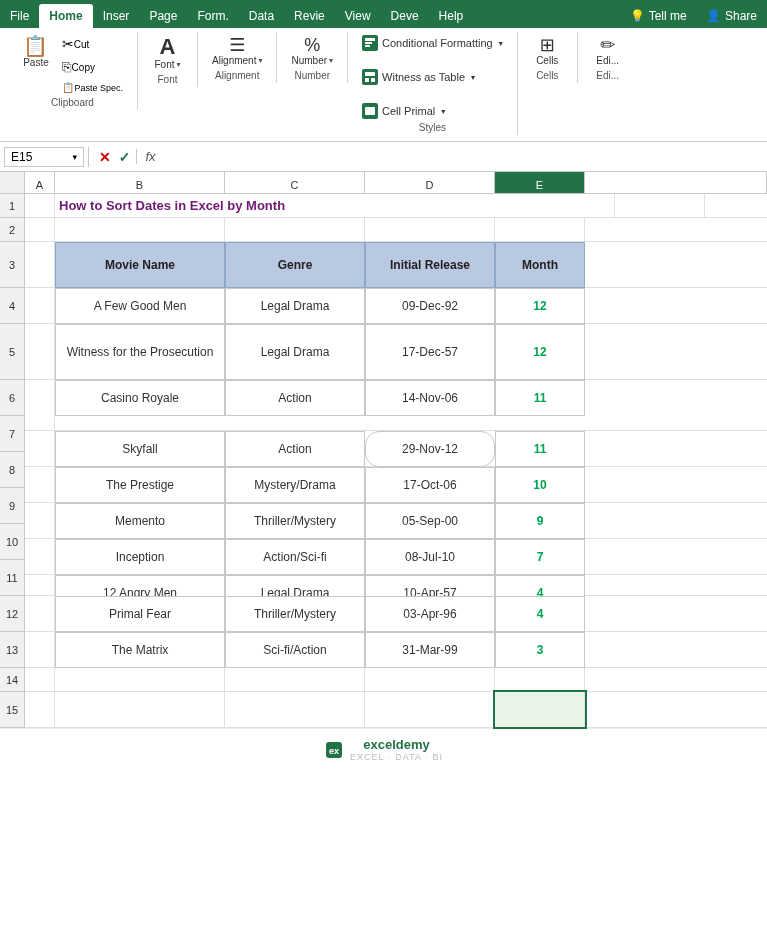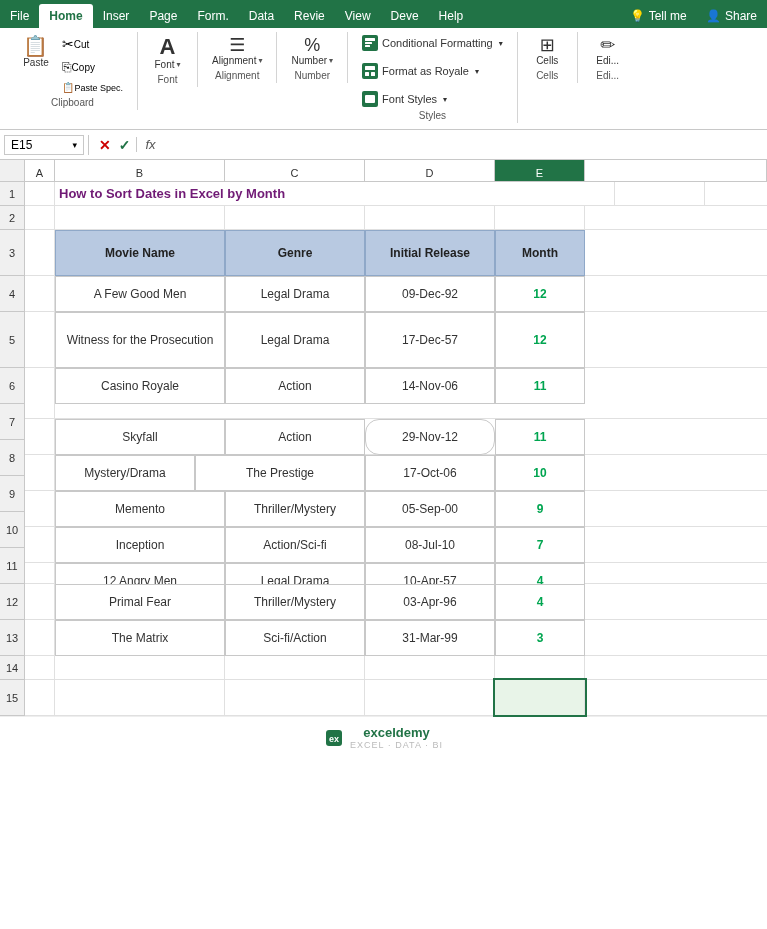--- a/index.html
+++ b/index.html
@@ -16,21 +16,21 @@
     .ribbon-group:last-child { border-right: none; }
     .ribbon-group-items { display: flex; gap: 4px; align-items: flex-start; }
     .ribbon-group-label { font-size: 10px; color: #555; margin-top: 2px; }
 
     .ribbon-btn { display: flex; flex-direction: column; align-items: center; cursor: pointer; padding: 2px 4px; border-radius: 3px; min-width: 36px; }
     .ribbon-btn-icon { font-size: 20px; line-height: 1; color: #333; }
     .ribbon-btn-label { font-size: 10px; color: #333; margin-top: 1px; }
     .ribbon-btn-arrow { font-size: 8px; color: #555; }
 
     .styles-group { display: flex; flex-direction: column; border-right: 1px solid #d4d4d4; padding: 2px 10px; }
-    .styles-group-items { display: flex; flex-direction: column; gap: 10px; }
+    .styles-group-items { display: flex; flex-direction: column; gap: 16px; }
     .styles-group-label { font-size: 10px; color: #555; margin-top: 2px; text-align: center; }
     .style-btn { display: flex; align-items: center; gap: 4px; cursor: pointer; padding: 1px 4px; border-radius: 2px; font-size: 11px; color: #333; white-space: nowrap; }
     .style-btn-icon { width: 16px; height: 16px; background: #217346; border-radius: 2px; display: flex; align-items: center; justify-content: center; }
     .style-btn-icon svg { width: 12px; height: 12px; }
 
     
     .formula-bar { display: flex; align-items: center; border-bottom: 1px solid #c8c8c8; padding: 2px 4px; background: #fff; height: 30px; }
     .cell-ref { border: 1px solid #c8c8c8; width: 80px; padding: 2px 6px; font-size: 12px; background: #fff; display: flex; align-items: center; }
     .formula-divider { width: 1px; background: #c8c8c8; height: 20px; margin: 0 4px; }
     .formula-icons { display: flex; gap: 8px; padding: 0 6px; color: #555; font-size: 14px; cursor: pointer; }
@@ -162,30 +162,30 @@
           <span style="font-size:8px; margin-left:2px;">▾</span>
         </div>
         <div class="style-btn">
           <div class="style-btn-icon">
             <svg viewBox="0 0 12 12" fill="white">
                 <rect x="1" y="1" width="10" height="4" rx="0.5"></rect>
                 <rect x="1" y="7" width="4" height="4" rx="0.5"></rect>
                 <rect x="7" y="7" width="4" height="4" rx="0.5"></rect>
               </svg>
           </div>
-          <span>Format as Royale</span>
+          <span>Witness as Table</span>
           <span style="font-size:8px; margin-left:2px;">▾</span>
         </div>
         <div class="style-btn">
           <div class="style-btn-icon">
             <svg viewBox="0 0 12 12" fill="white">
                 <rect x="1" y="2" width="10" height="8" rx="1"></rect>
               </svg>
           </div>
-          <span>Font Styles</span>
+          <span>Cell Primal</span>
           <span style="font-size:8px; margin-left:2px;">▾</span>
         </div>
       </div>
       <span class="styles-group-label">Styles</span>
     </div>
 
     <div class="ribbon-group">
       <div class="ribbon-group-items">
         <div class="ribbon-btn">
           <span class="ribbon-btn-icon" style="font-size:18px;">⊞</span>
@@ -306,22 +306,22 @@
       <div class="grid-row" style="height:36px;">
         <div class="cell" style="width:30px; min-width:30px;"></div>
         <div class="cell table-data-cell" style="width:170px; min-width:170px; height:36px;">Skyfall</div>
         <div class="cell table-data-cell" style="width:140px; min-width:140px; height:36px;">Action</div>
         <div class="cell table-data-cell" style="width:130px; min-width:130px; height:36px;border-radius:14px;">29-Nov-12</div>
         <div class="cell table-month-cell" style="width:90px; min-width:90px; height:36px;">11</div>
       </div>
 
       <div class="grid-row" style="height:36px;">
         <div class="cell" style="width:30px; min-width:30px;"></div>
+        <div class="cell table-data-cell" style="width:170px; min-width:170px; height:36px;">The Prestige</div>
         <div class="cell table-data-cell" style="width:140px; min-width:140px; height:36px;">Mystery/Drama</div>
-        <div class="cell table-data-cell" style="width:170px; min-width:170px; height:36px;">The Prestige</div>
         <div class="cell table-data-cell" style="width:130px; min-width:130px; height:36px;">17-Oct-06</div>
         <div class="cell table-month-cell" style="width:90px; min-width:90px; height:36px;">10</div>
       </div>
 
       <div class="grid-row" style="height:36px;">
         <div class="cell" style="width:30px; min-width:30px;"></div>
         <div class="cell table-data-cell" style="width:170px; min-width:170px; height:36px;">Memento</div>
         <div class="cell table-data-cell" style="width:140px; min-width:140px; height:36px;">Thriller/Mystery</div>
         <div class="cell table-data-cell" style="width:130px; min-width:130px; height:36px;">05-Sep-00</div>
         <div class="cell table-month-cell" style="width:90px; min-width:90px; height:36px;">9</div>

